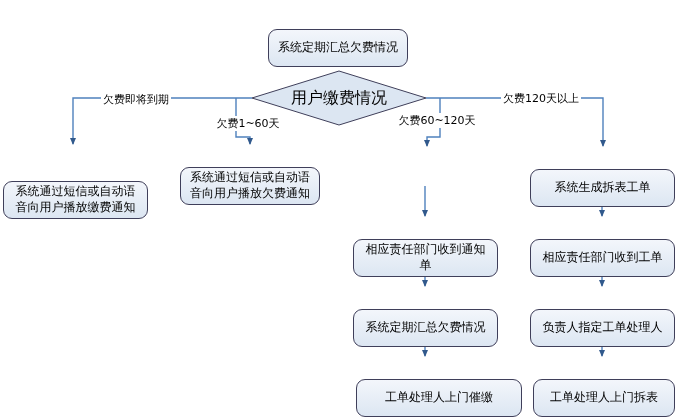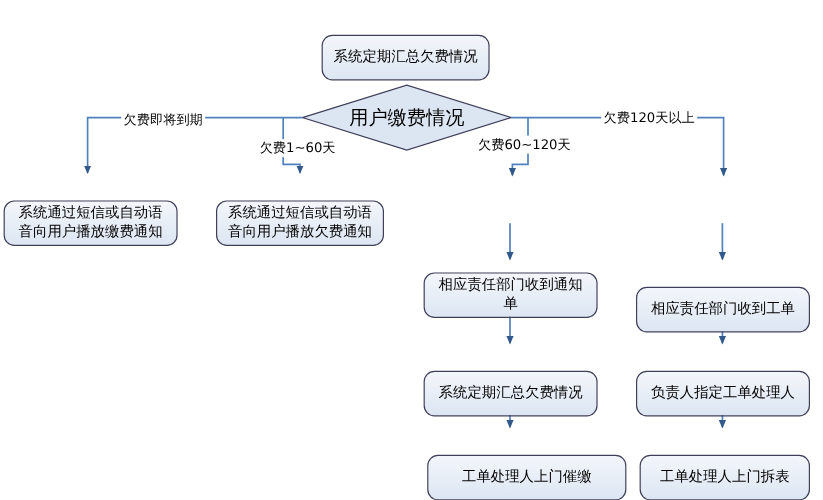--- a/index.html
+++ b/index.html
@@ -61,25 +61,26 @@
 
   <div class="node" style="left:268px;top:12px;width:140px;height:33px;">系统定期汇总欠费情况</div>
 
   <div class="diamond-label">用户缴费情况</div>
 
   <div class="branch-label" style="left:136px;top:92px;">欠费即将到期</div>
   <div class="branch-label" style="left:248px;top:116px;">欠费1~60天</div>
   <div class="branch-label" style="left:437px;top:113px;">欠费60~120天</div>
   <div class="branch-label" style="left:541px;top:91px;">欠费120天以上</div>
 
-  <div class="node" style="left:3px;top:150px;width:145px;height:38px;">系统通过短信或自动语音向用户播放缴费通知</div>
+  <div class="node" style="left:3px;top:164px;width:145px;height:38px;">系统通过短信或自动语音向用户播放缴费通知</div>
 
   <div class="node" style="left:180px;top:150px;width:140px;height:38px;">系统通过短信或自动语音向用户播放欠费通知</div>
 
-  <div class="node" style="left:353px;top:210px;width:145px;height:24px;">相应责任部门收到通知单</div>
+  <div class="node" style="left:353px;top:222px;width:145px;height:24px;">相应责任部门收到通知单</div>
   <div class="node" style="left:353px;top:292px;width:145px;height:33px;">系统定期汇总欠费情况</div>
   <div class="node" style="left:356px;top:362px;width:166px;height:35px;">工单处理人上门催缴</div>
 
+  <div class="node" style="left:530px;top:152px;width:145px;height:34px;">系统生成拆表工单</div>
   <div class="node" style="left:530px;top:222px;width:145px;height:36px;">相应责任部门收到工单</div>
   <div class="node" style="left:530px;top:292px;width:145px;height:33px;">负责人指定工单处理人</div>
   <div class="node" style="left:533px;top:362px;width:142px;height:35px;">工单处理人上门拆表</div>
 
 </div>
 
 </body></html>

